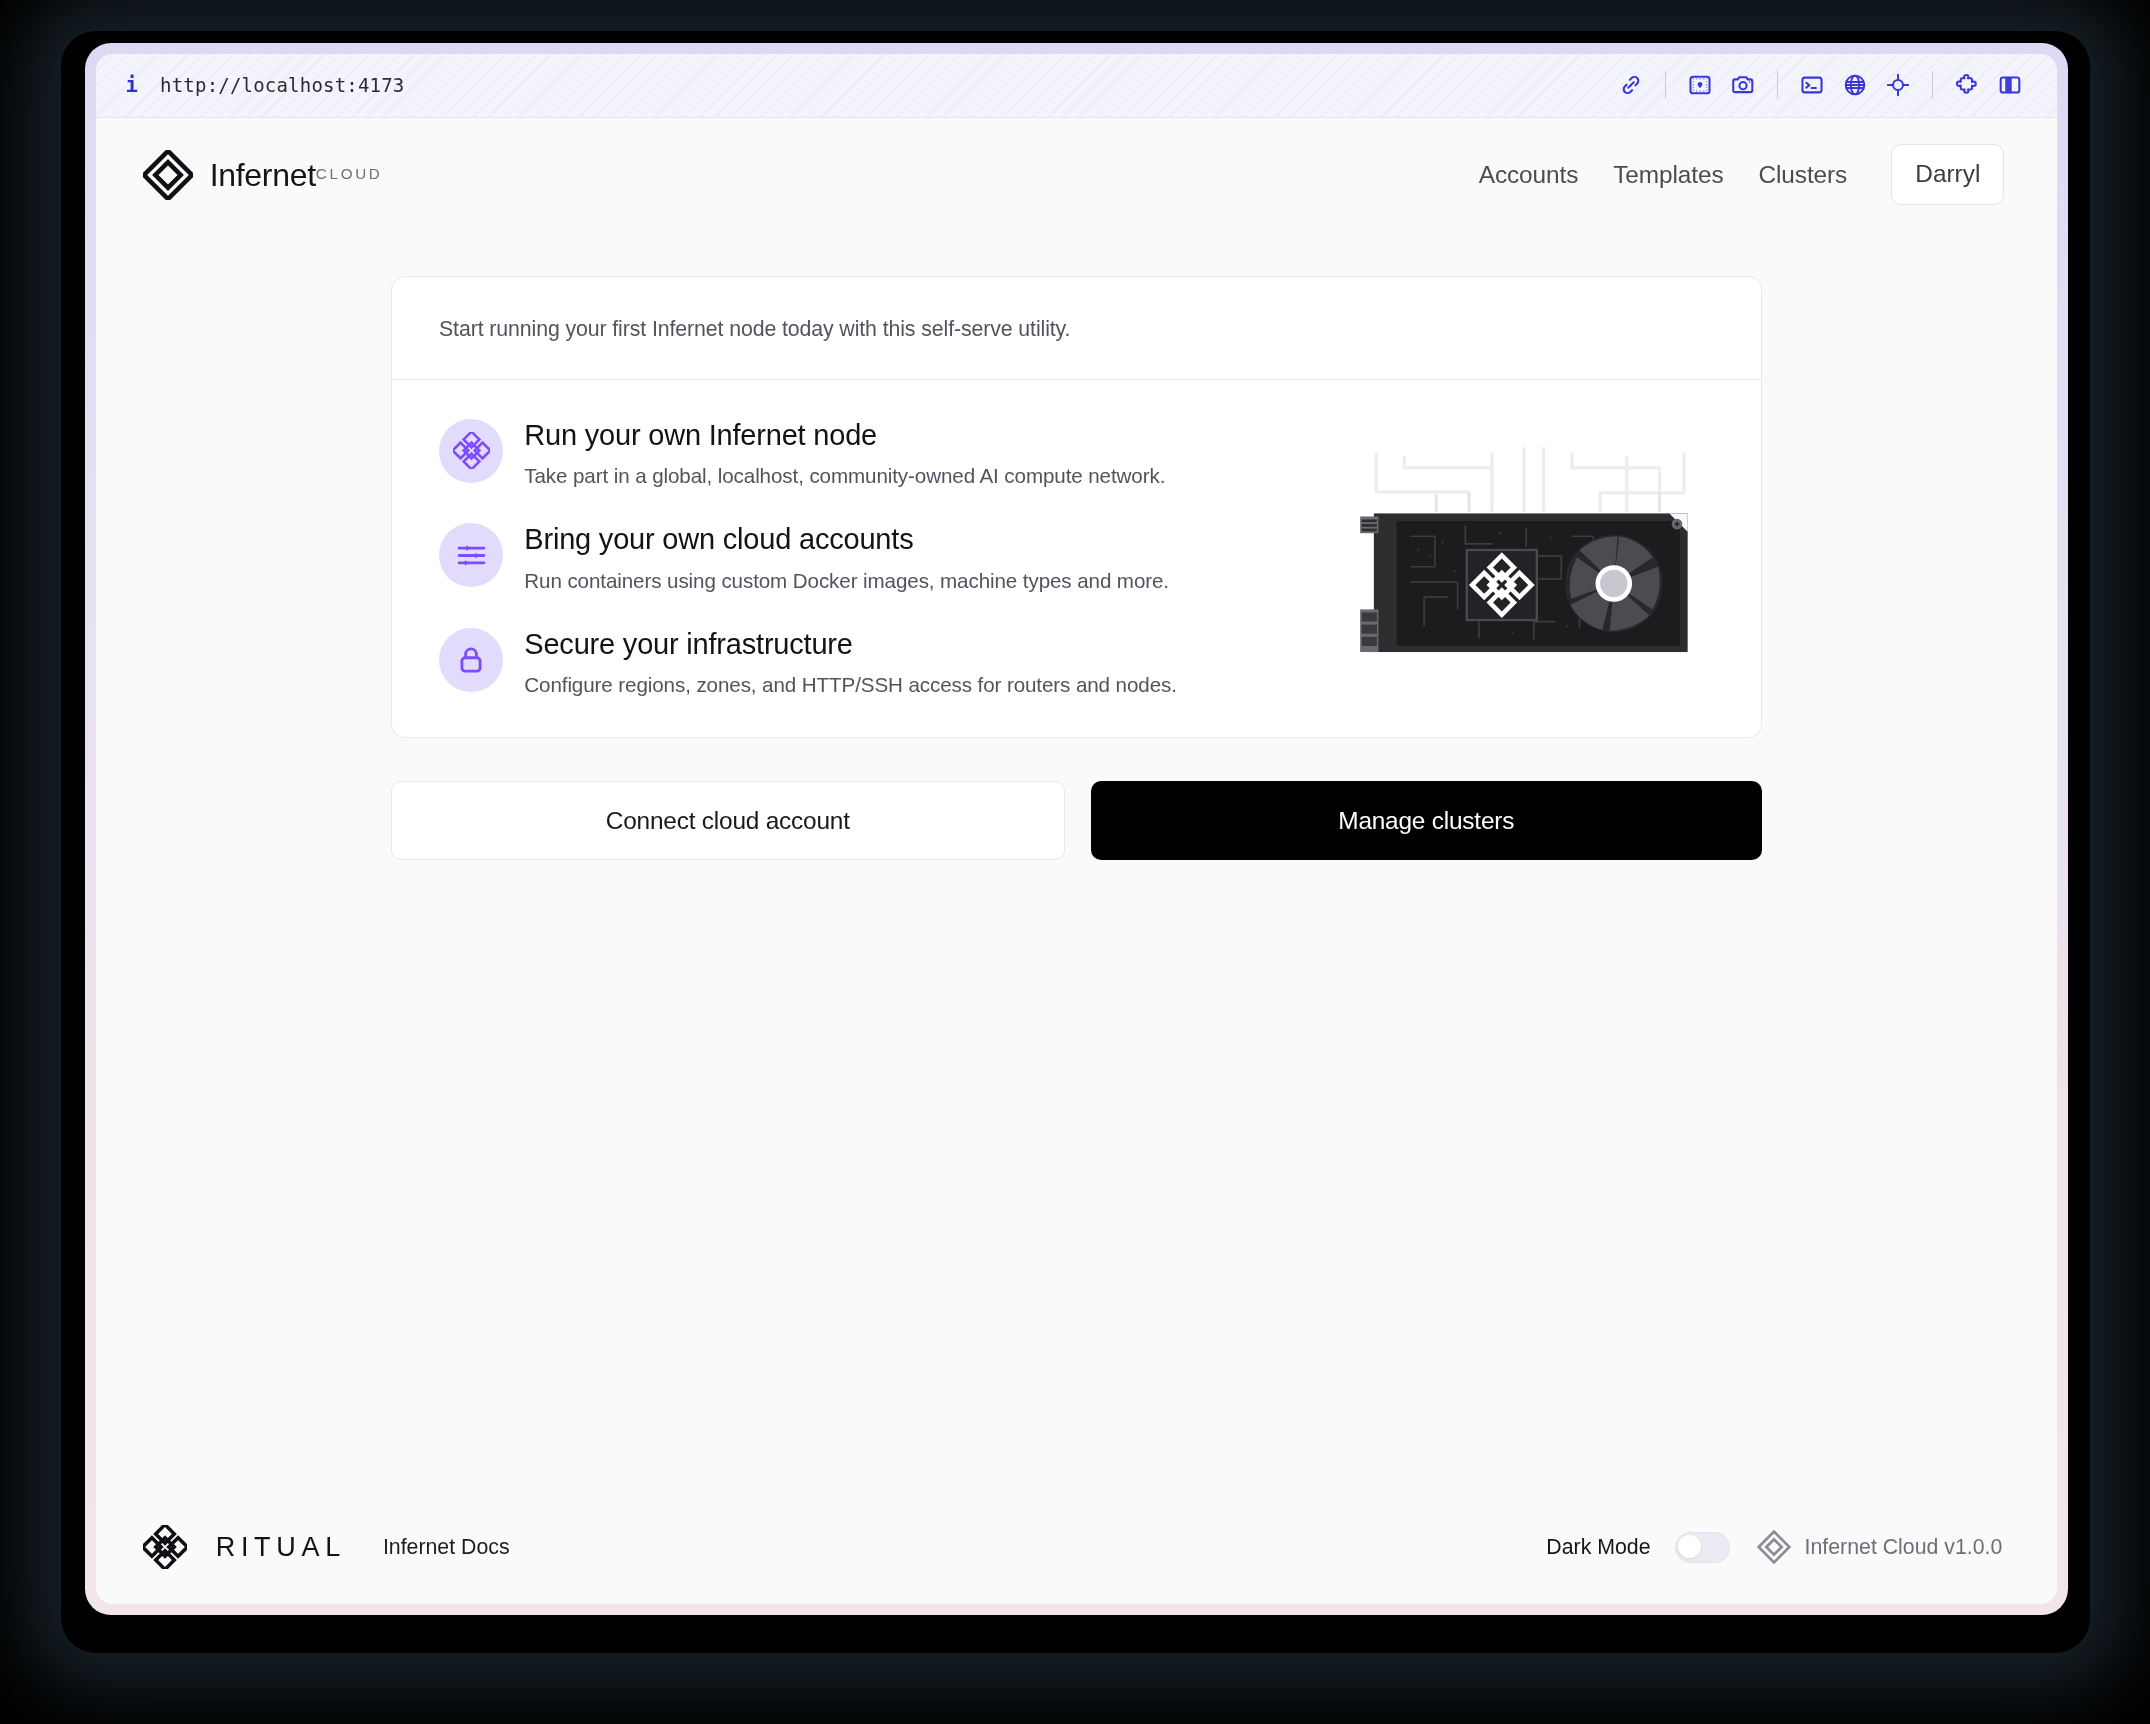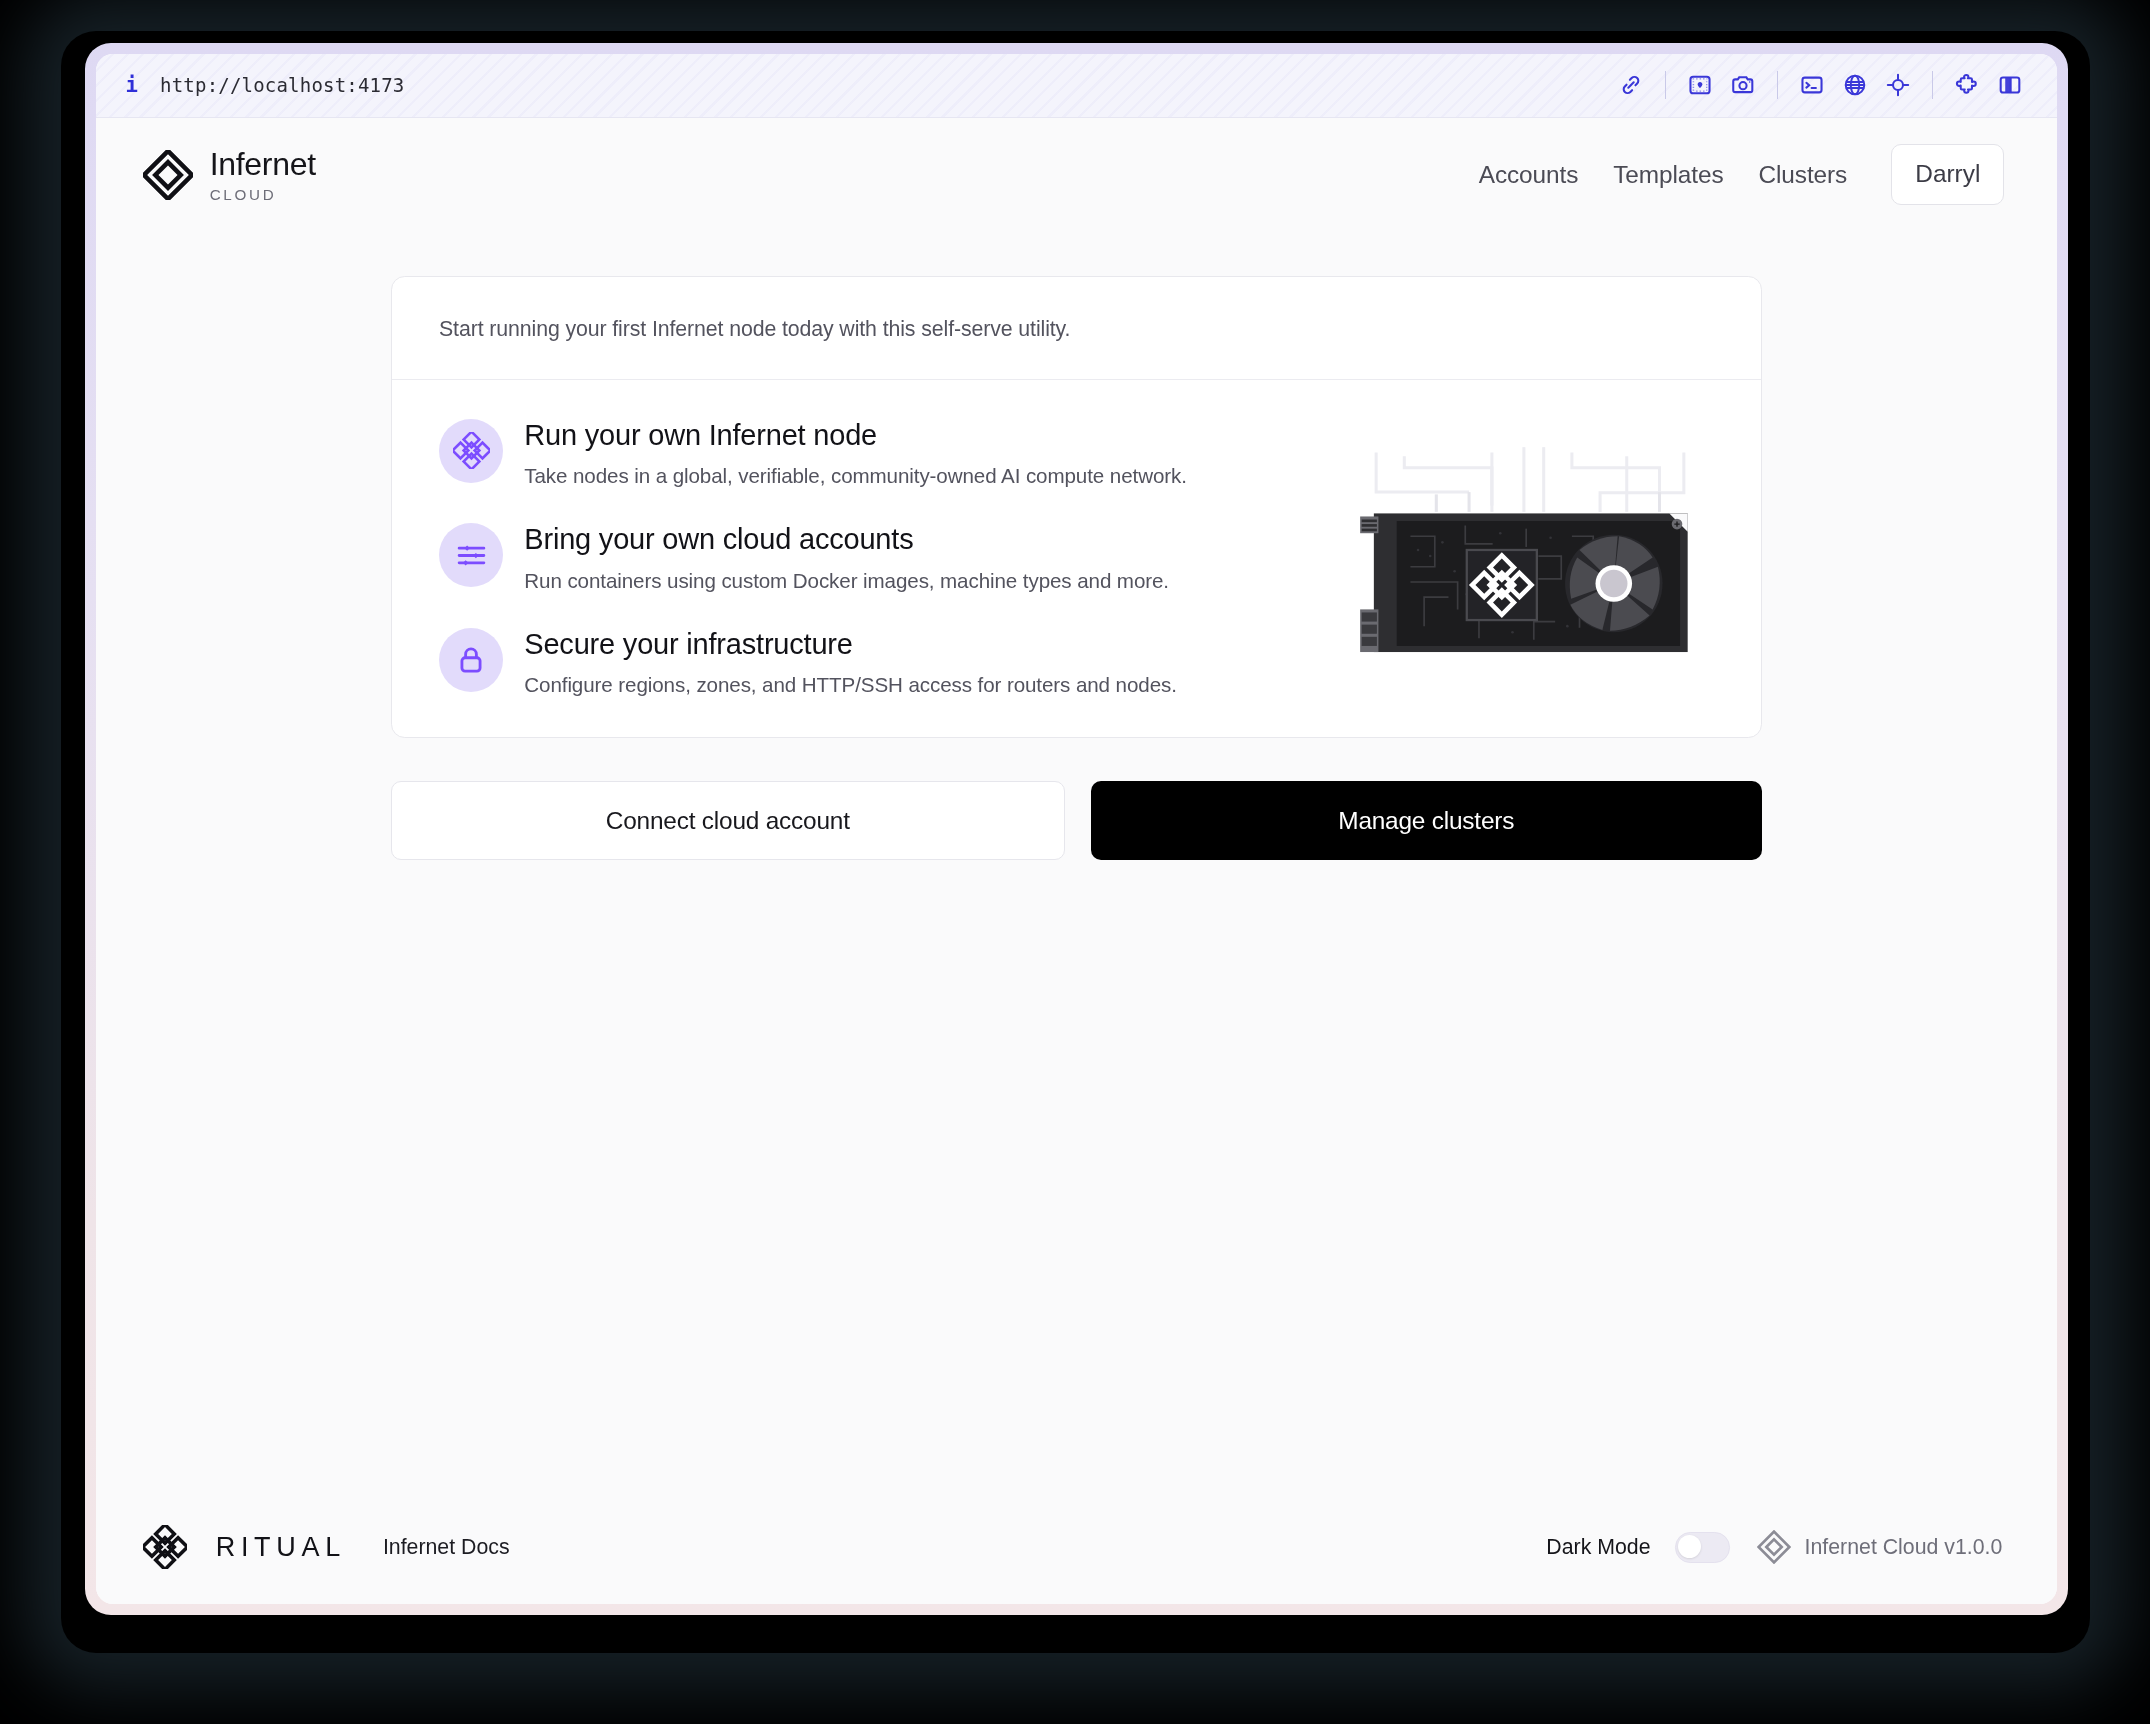--- a/index.html
+++ b/index.html
@@ -85,21 +85,21 @@
     overflow: hidden;
   }
   .site-header {
     height: 114px;
     flex: 0 0 114px;
     display: flex; align-items: center;
     padding: 0 53px 0 47px;
     box-sizing: border-box;
   }
   .brand { display: flex; align-items: center; gap: 17px; }
-  .brand-text { display: flex; flex-direction: column; line-height: 1; }
+  .brand-text { display: flex; flex-direction: row; line-height: 1; }
   .brand-name {
     font-size: 32px; color: #15151a; letter-spacing: -0.3px;
     font-weight: 400;
   }
   .brand-sub {
     font-size: 15.2px; color: #6d6d78; letter-spacing: 2.7px;
     margin-top: 6.9px; font-weight: 400;
   }
   .nav { margin-left: auto; display: flex; align-items: center; gap: 35px; }
   .nav-link {
@@ -338,21 +338,21 @@
                         <rect x="14" y="14" width="30" height="30"></rect>
                         <rect x="56" y="14" width="30" height="30"></rect>
                         <rect x="14" y="56" width="30" height="30"></rect>
                         <rect x="56" y="56" width="30" height="30"></rect>
                         <rect x="35" y="35" width="30" height="30"></rect>
                       </g>
                     </svg>
                   </div>
                   <div class="f-text">
                     <h2 class="f-title">Run your own Infernet node</h2>
-                    <p class="f-desc">Take nodes in a global, verifiable, community-owned AI compute network.</p>
+                    <p class="f-desc">Take part in a global, localhost, community-owned AI compute network.</p>
                   </div>
                 </div>
 
                 <div class="feature">
                   <div class="f-icon">
                     <svg width="35" height="35" viewBox="0 0 24 24" fill="none" stroke="#7c4dff" stroke-width="1.9" stroke-linecap="round">
                       <path d="M3.5 7h17M3.5 12h17M3.5 17h17"></path>
                       <path d="M9 5.2l1.8 1.8L9 8.8 7.2 7z" fill="#7c4dff" stroke="none"></path>
                       <path d="M15 10.2l1.8 1.8-1.8 1.8-1.8-1.8z" fill="#7c4dff" stroke="none"></path>
                       <path d="M8 15.2l1.8 1.8L8 18.8 6.2 17z" fill="#7c4dff" stroke="none"></path>

